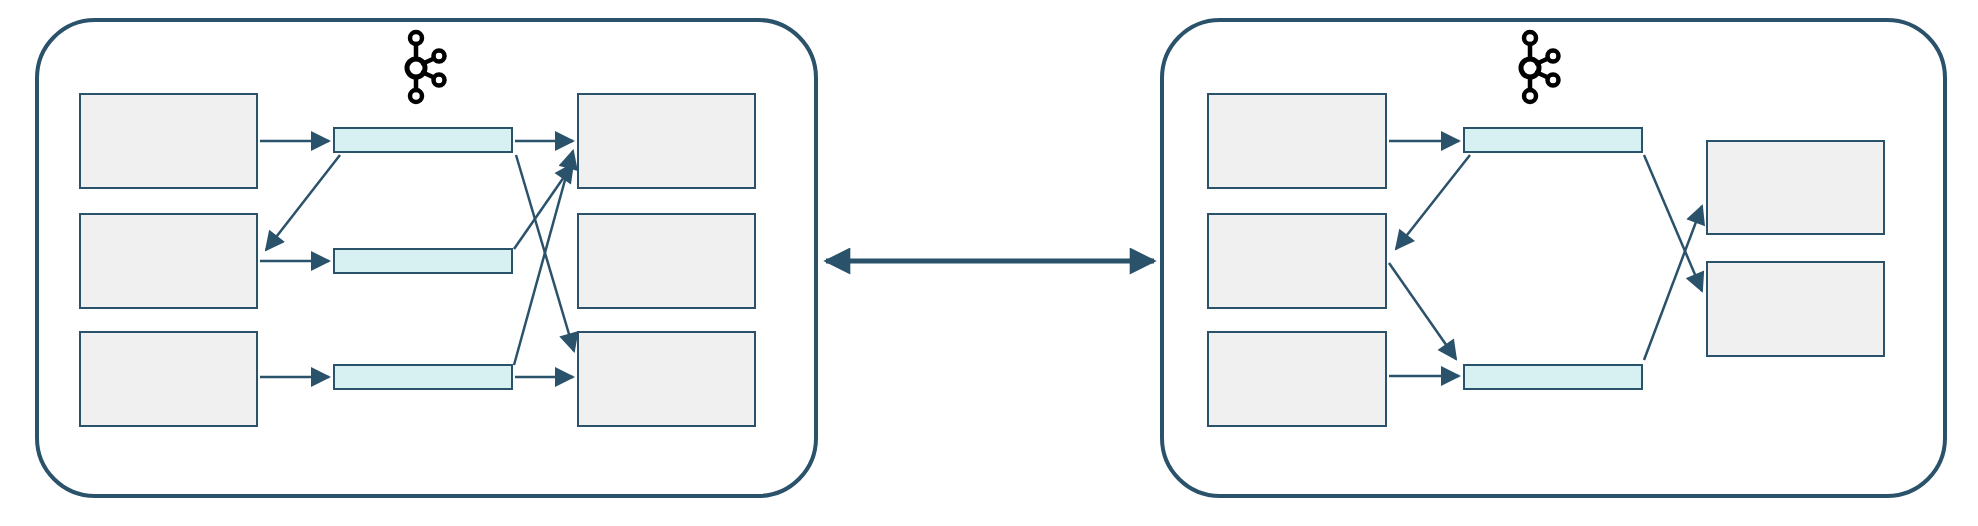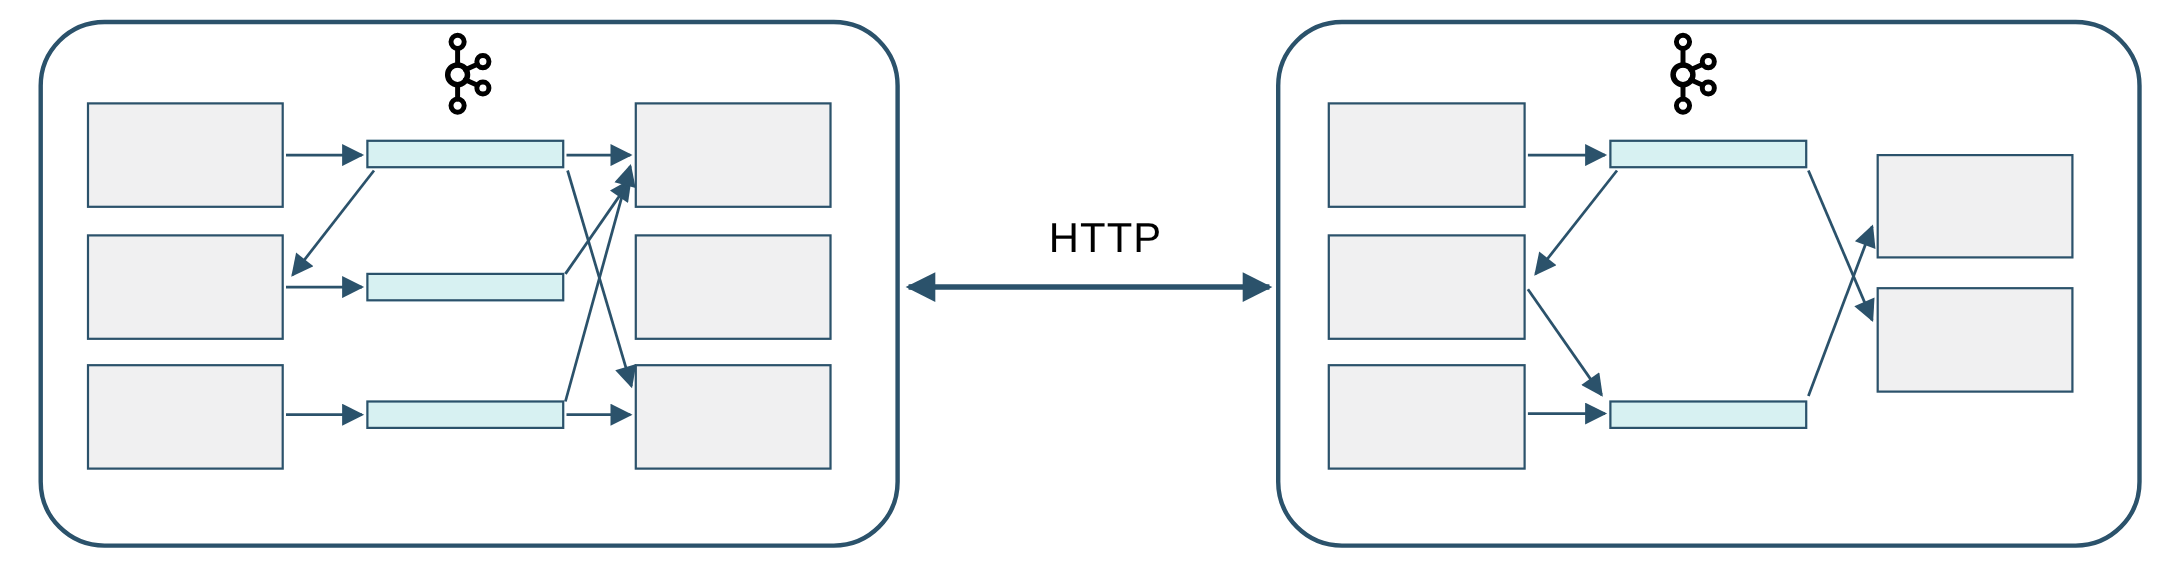--- a/index.html
+++ b/index.html
@@ -148,15 +148,14 @@
       <line class="edge" x1="1470" y1="155" x2="1396" y2="249" marker-end="url(#ah)"></line>
       <line class="edge" x1="1389" y1="263" x2="1456" y2="359" marker-end="url(#ah)"></line>
       <line class="edge" x1="1389" y1="376" x2="1459" y2="376" marker-end="url(#ah)"></line>
       <line class="edge" x1="1644" y1="155" x2="1702" y2="291" marker-end="url(#ah)"></line>
       <line class="edge" x1="1644" y1="360" x2="1702" y2="206" marker-end="url(#ah)"></line>
     </g>
 
     <line class="edge-thick" x1="826" y1="261" x2="1154" y2="261" marker-start="url(#ah-big)" marker-end="url(#ah-big)"></line>
   </svg>
 
-  <div class="http-label">HTTP</div>
 
 </div>
 
 </body></html>

